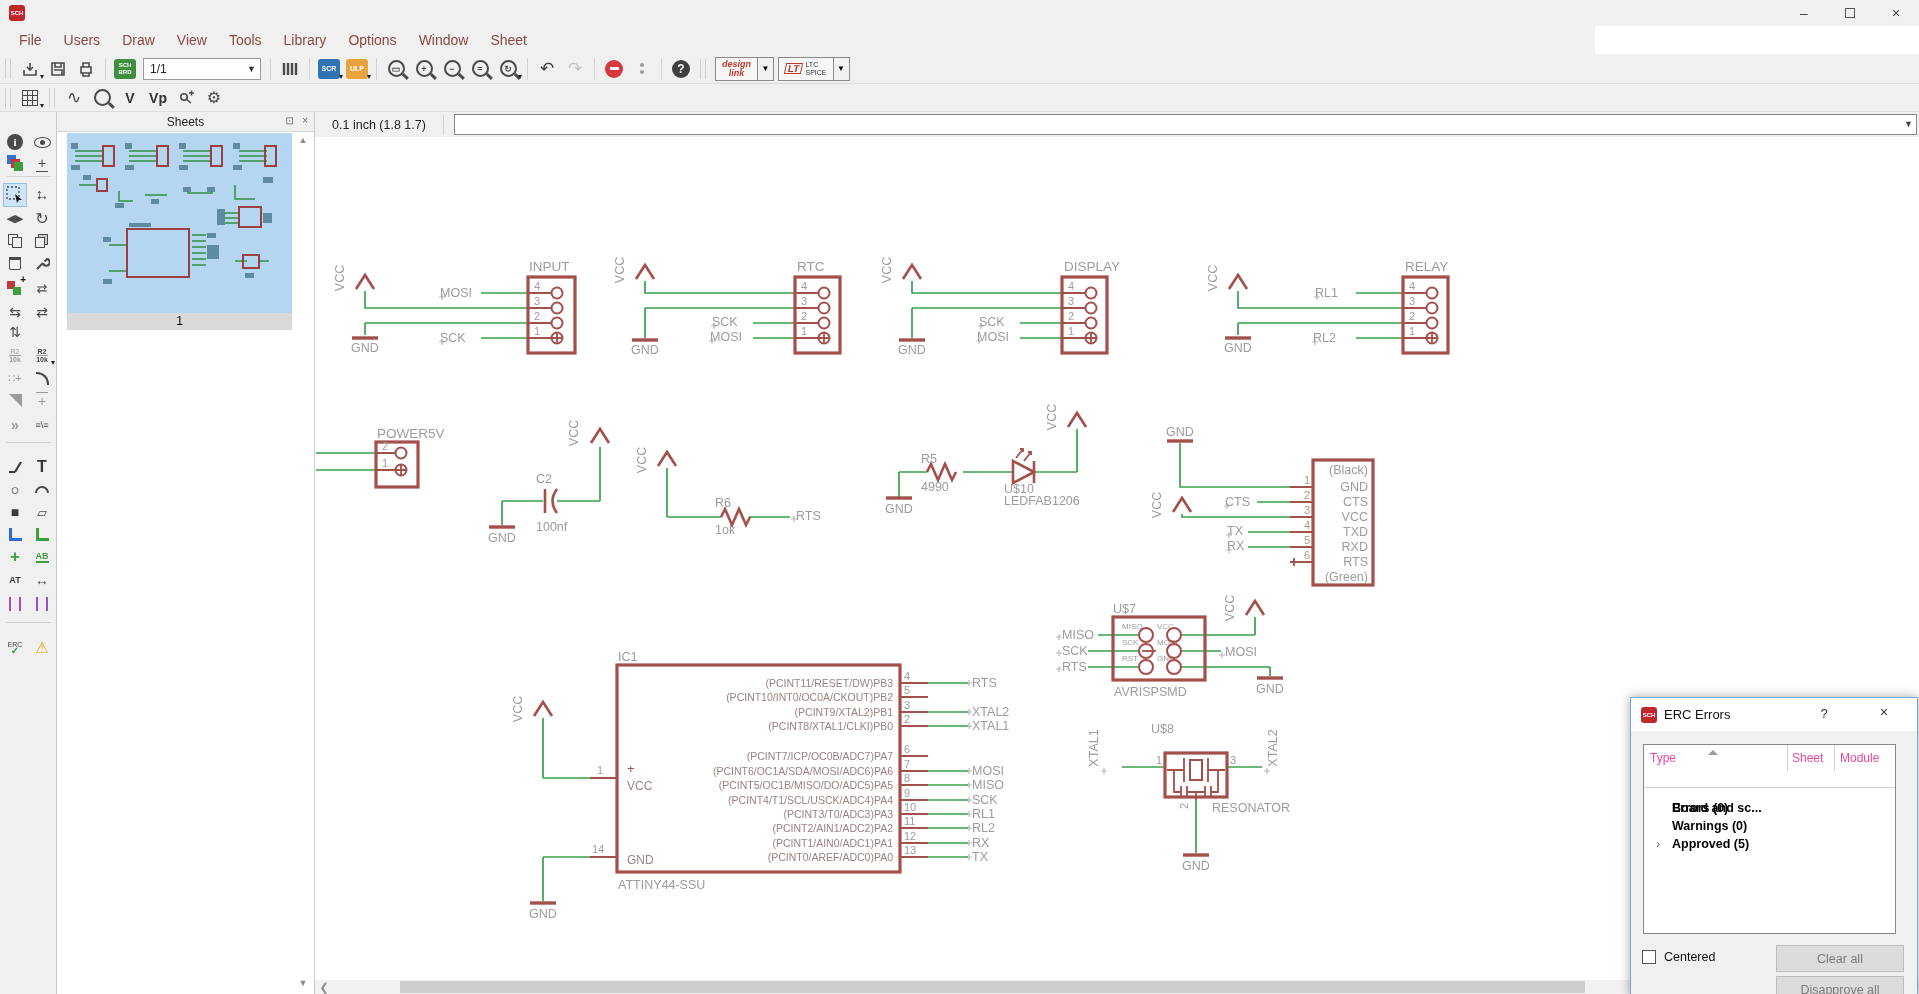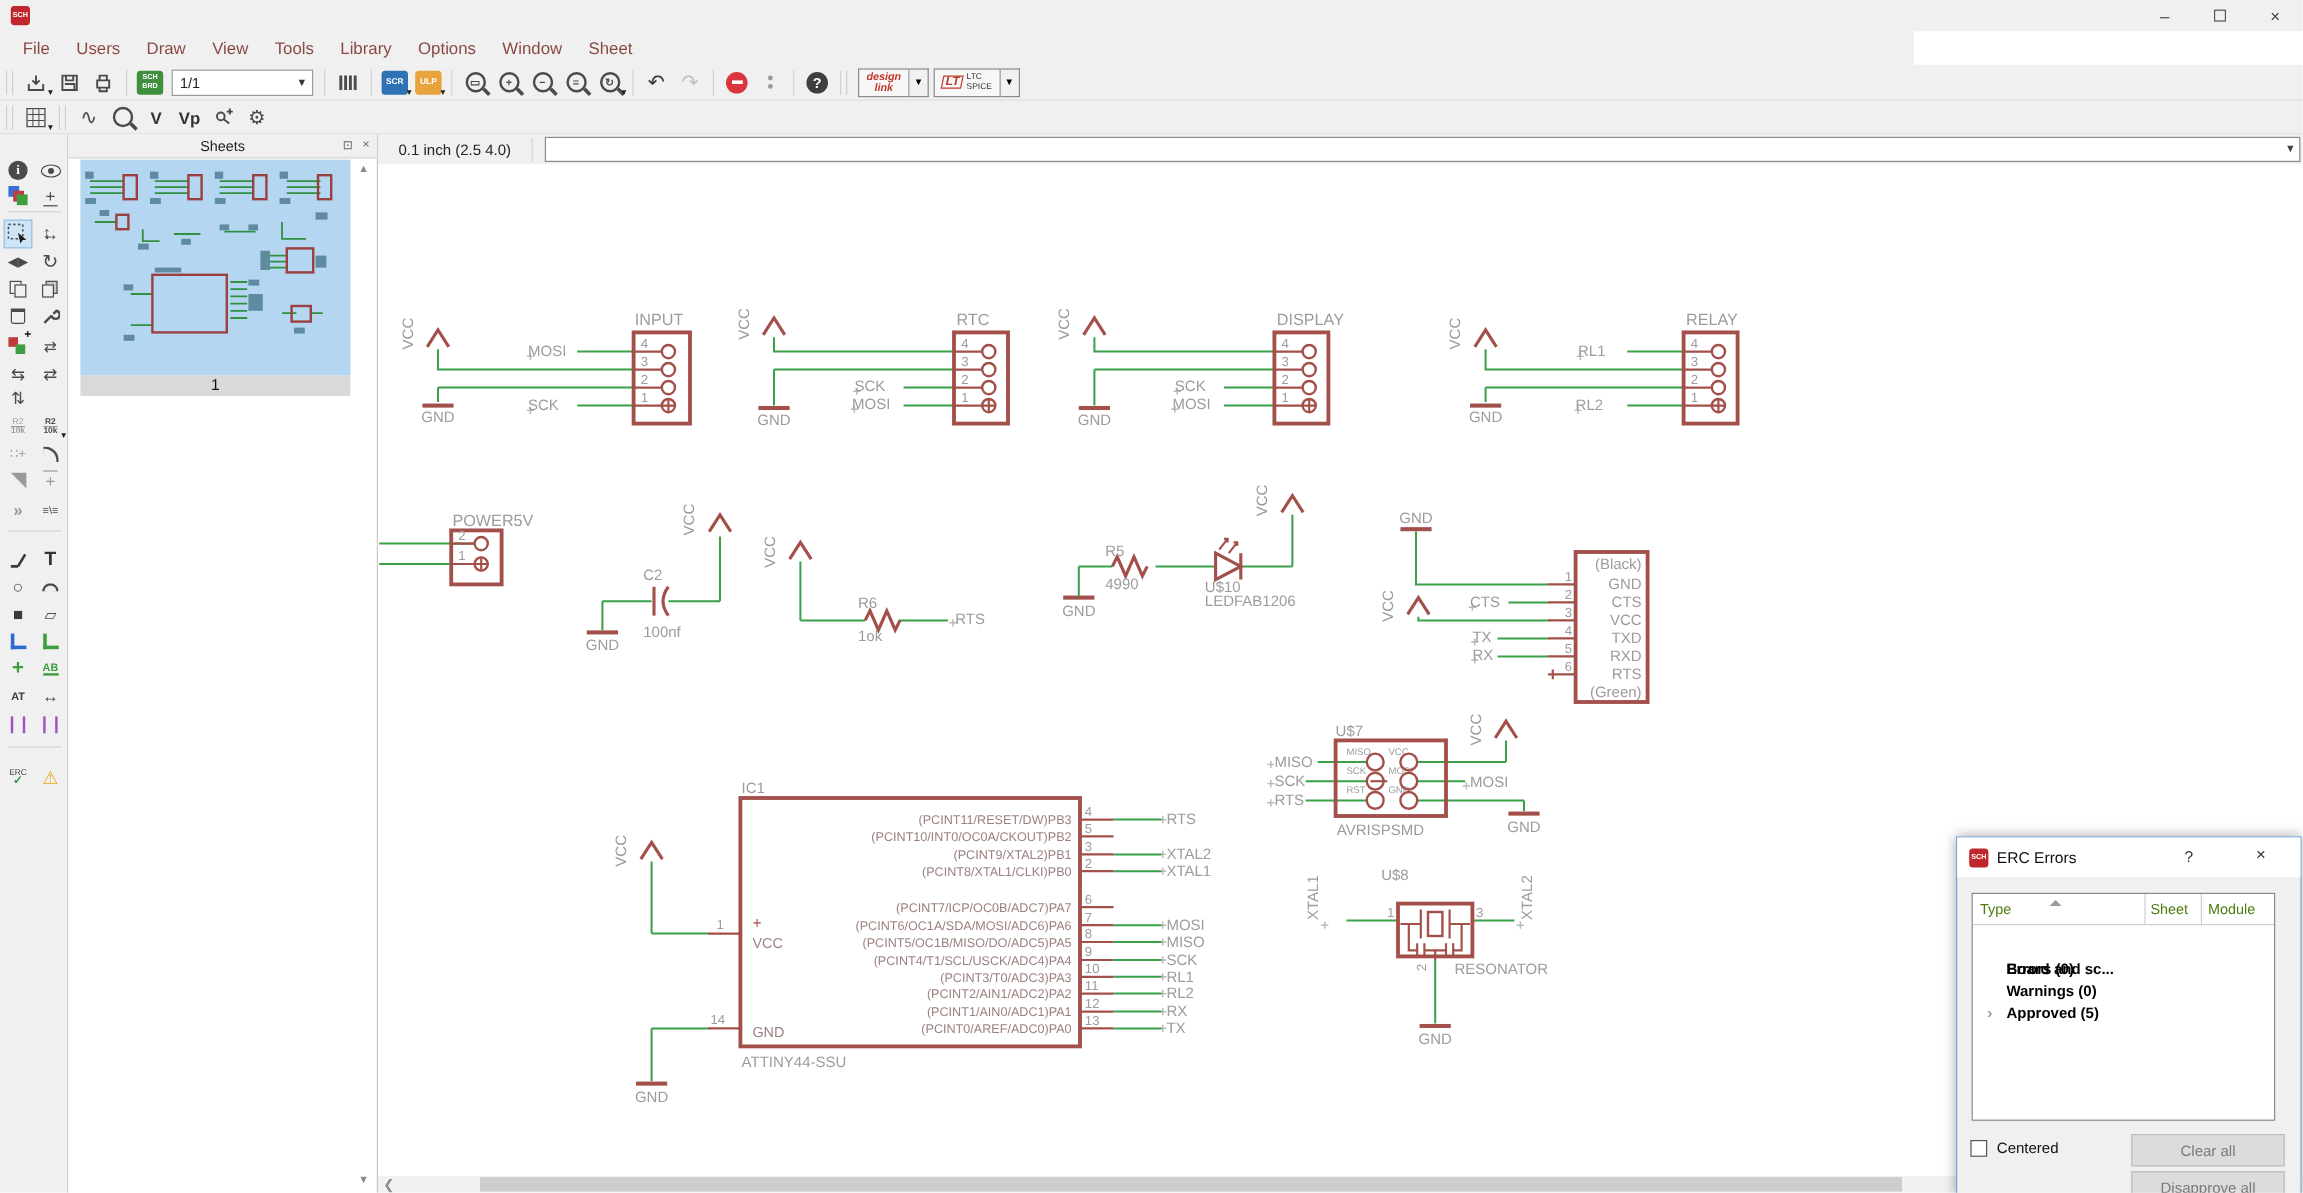--- a/index.html
+++ b/index.html
@@ -102,21 +102,21 @@
 .box{stroke:#a34f4a;stroke-width:3.2;fill:none}
 .rc{stroke:#a34f4a;stroke-width:2;fill:none}
 .x{stroke:#b8b8b8;stroke-width:1.2;fill:none}
 
 .erc{position:absolute;left:1630px;top:697px;width:288px;height:300px;background:#f0f0f0;border:1px solid #74a7d8;box-shadow:0 0 10px rgba(0,0,0,.35);z-index:10}
 .erc-title{height:33px;background:#fff;display:flex;align-items:center;padding-left:10px}
 .erc-title .tt{font-size:13px;color:#111;margin-left:7px}
 .erc-help{position:absolute;left:183px;top:8px;width:20px;text-align:center;font-size:13px;color:#333}
 .erc-close{position:absolute;left:238px;top:6px;width:30px;text-align:center;font-size:14px;color:#333}
 .erc-list{position:absolute;left:12px;top:46px;width:253px;height:190px;background:#fff;border:1px solid #828790;font-size:12px}
-.erc-cols{height:26px;border-bottom:1px solid #d0d0d0;position:relative;color:#4d7c0f}
+.erc-cols{height:43px;border-bottom:1px solid #d0d0d0;position:relative;color:#ec4899}
 .erc-col{position:absolute;top:6px}
 .colsep{position:absolute;top:0;width:1px;height:26px;background:#d0d0d0}
 .sortup{position:absolute;left:64px;top:5px;width:0;height:0;border-left:5px solid transparent;border-right:5px solid transparent;border-bottom:5px solid #9a9a9a}
 .erc-row{position:absolute;left:28px;font-weight:bold;font-size:12.5px;color:#000}
 .expander{position:absolute;left:8px;color:#777;font-weight:normal}
 .erc-bottom{position:absolute;left:0;top:236px;width:288px}
 .cbx{position:absolute;left:11px;top:16px;width:14px;height:14px;border:1px solid #555;background:#fff}
 .cbl{position:absolute;left:33px;top:16px;font-size:12.5px;color:#111}
 .ebtn{position:absolute;width:128px;height:27px;background:#dcdcdc;border:1px solid #bdbdbd;color:#7a7a7a;font-size:12.5px;display:flex;align-items:center;justify-content:center}
 </style>
@@ -533,21 +533,21 @@
     </svg>
   </div>
   <div class="thumb-label"><span>1</span></div>
   <div class="vscroll">
     <div class="varrow" style="top:0">▲</div>
     <div class="varrow" style="bottom:0;top:auto">▼</div>
   </div>
 </div>
 
 <div class="coordbar">
-  <div class="coords">0.1 inch (2.5 4.0)</div>
+  <div class="coords">0.1 inch (1.8 1.7)</div>
   <div style="width:1px;height:20px;background:#d3d3d3"></div>
   <div class="cmdwrap">
     <input class="cmdinput" value="" style="">
     <span class="cmdcaret">▼</span>
   </div>
 </div>
 
 <div class="canvas">
 <svg class="schsvg" width="1604" height="843" viewBox="315 137 1604 843">
 

